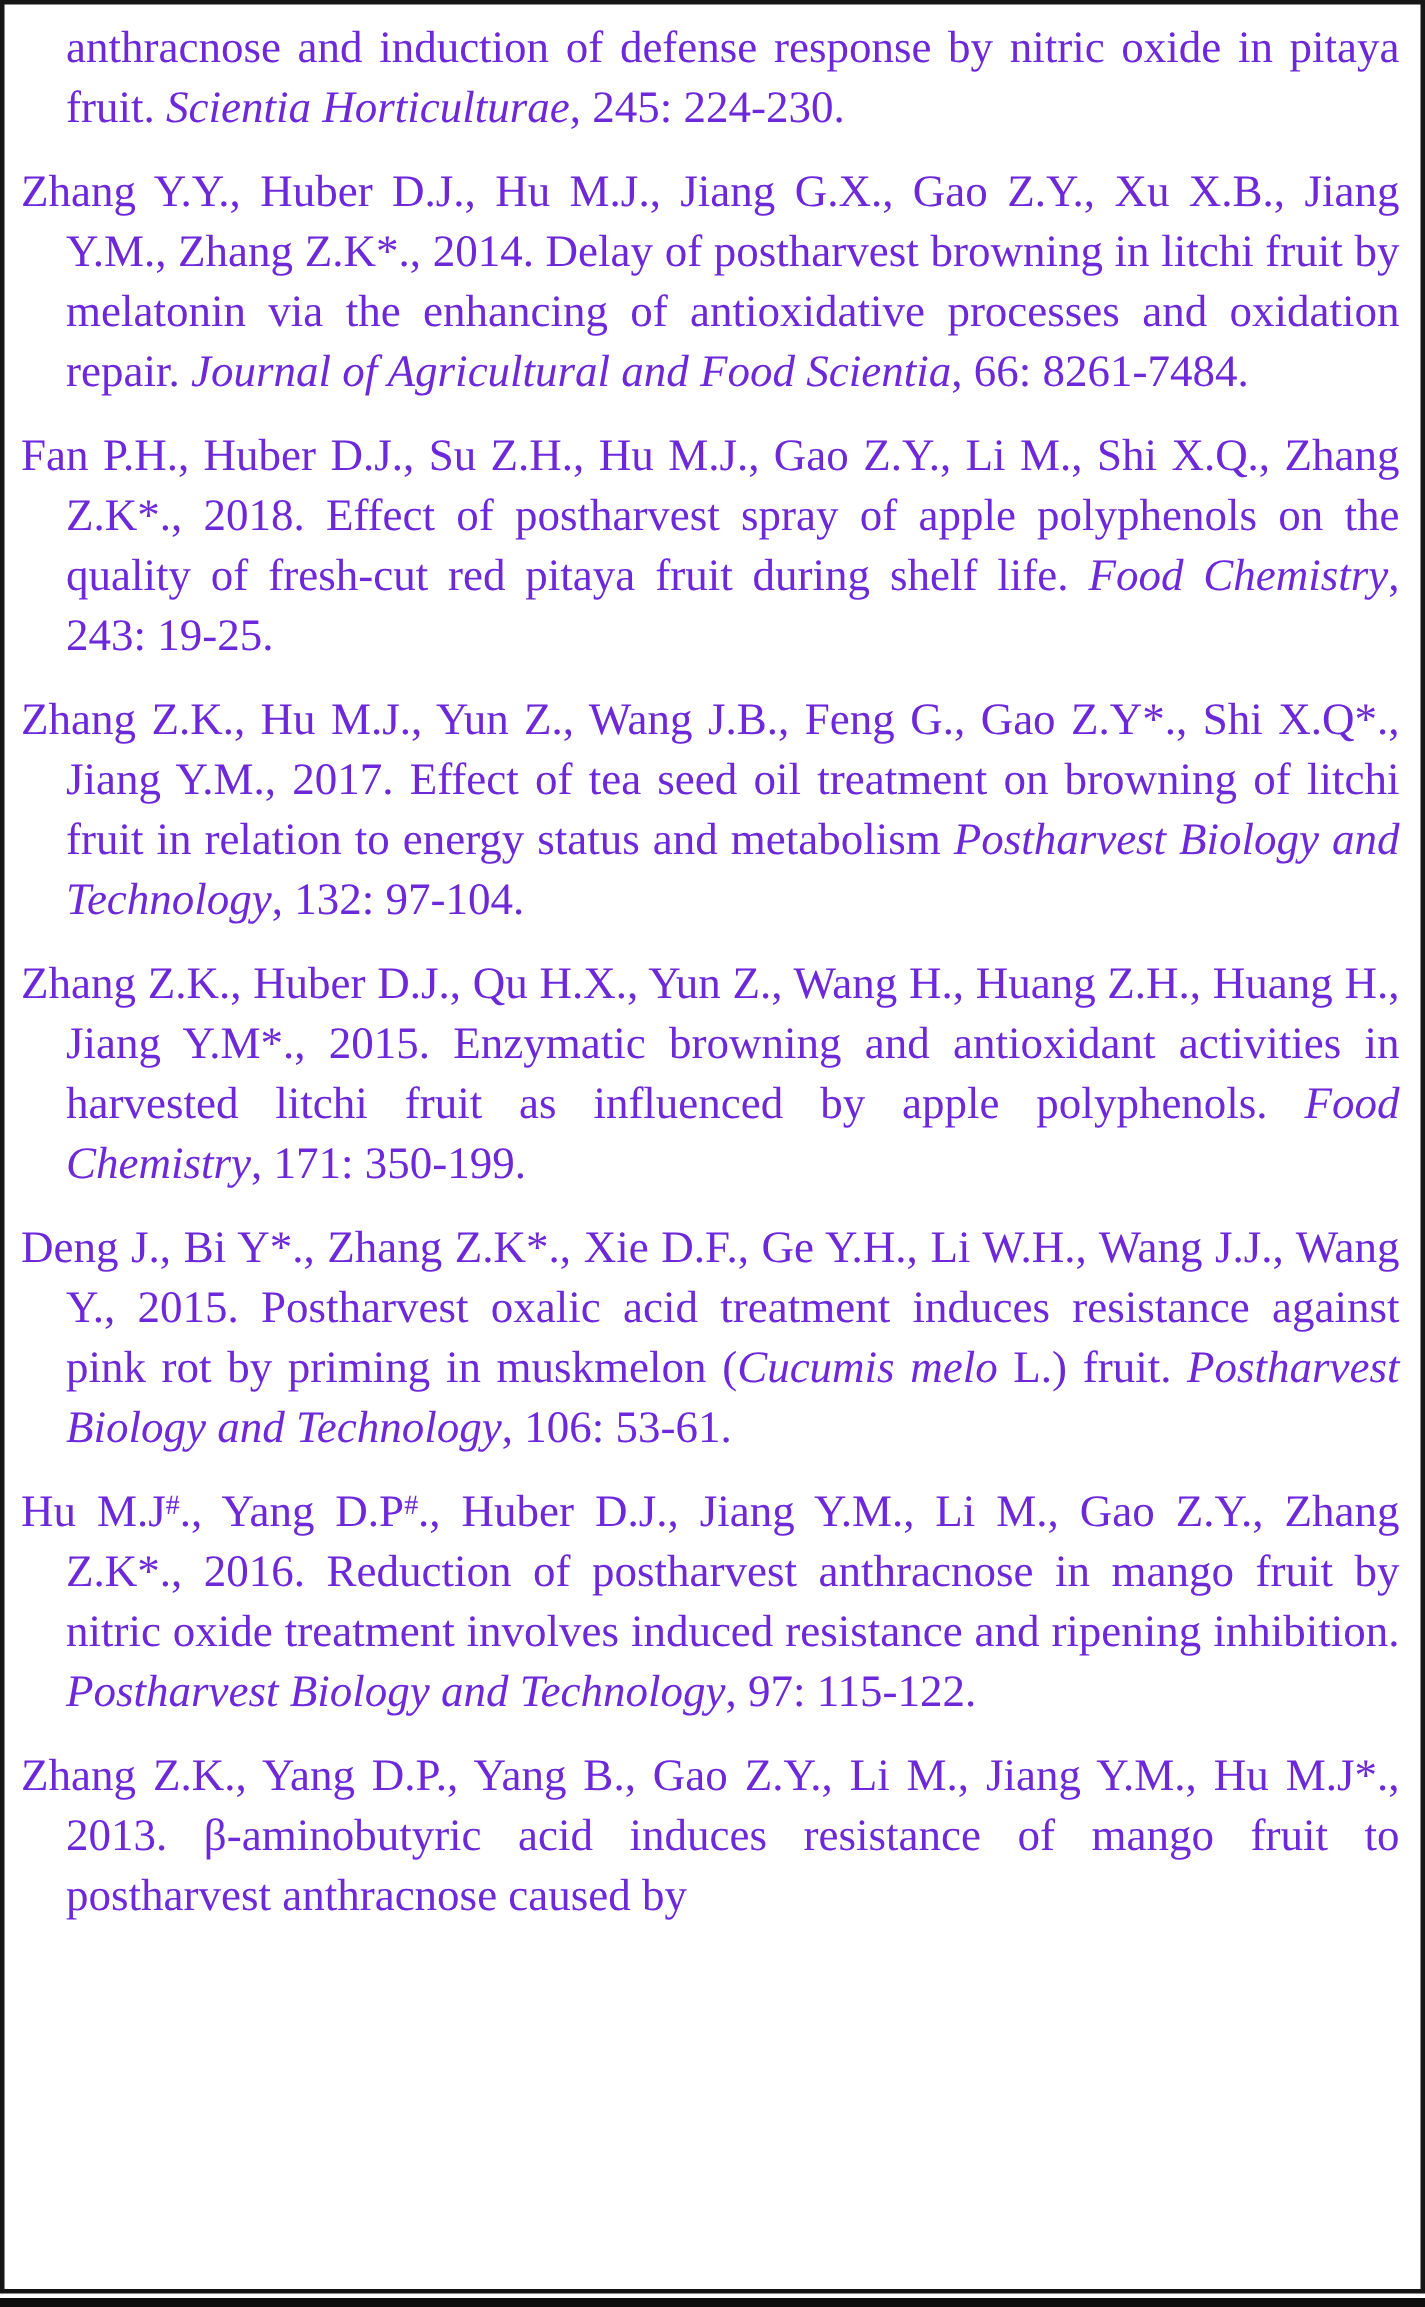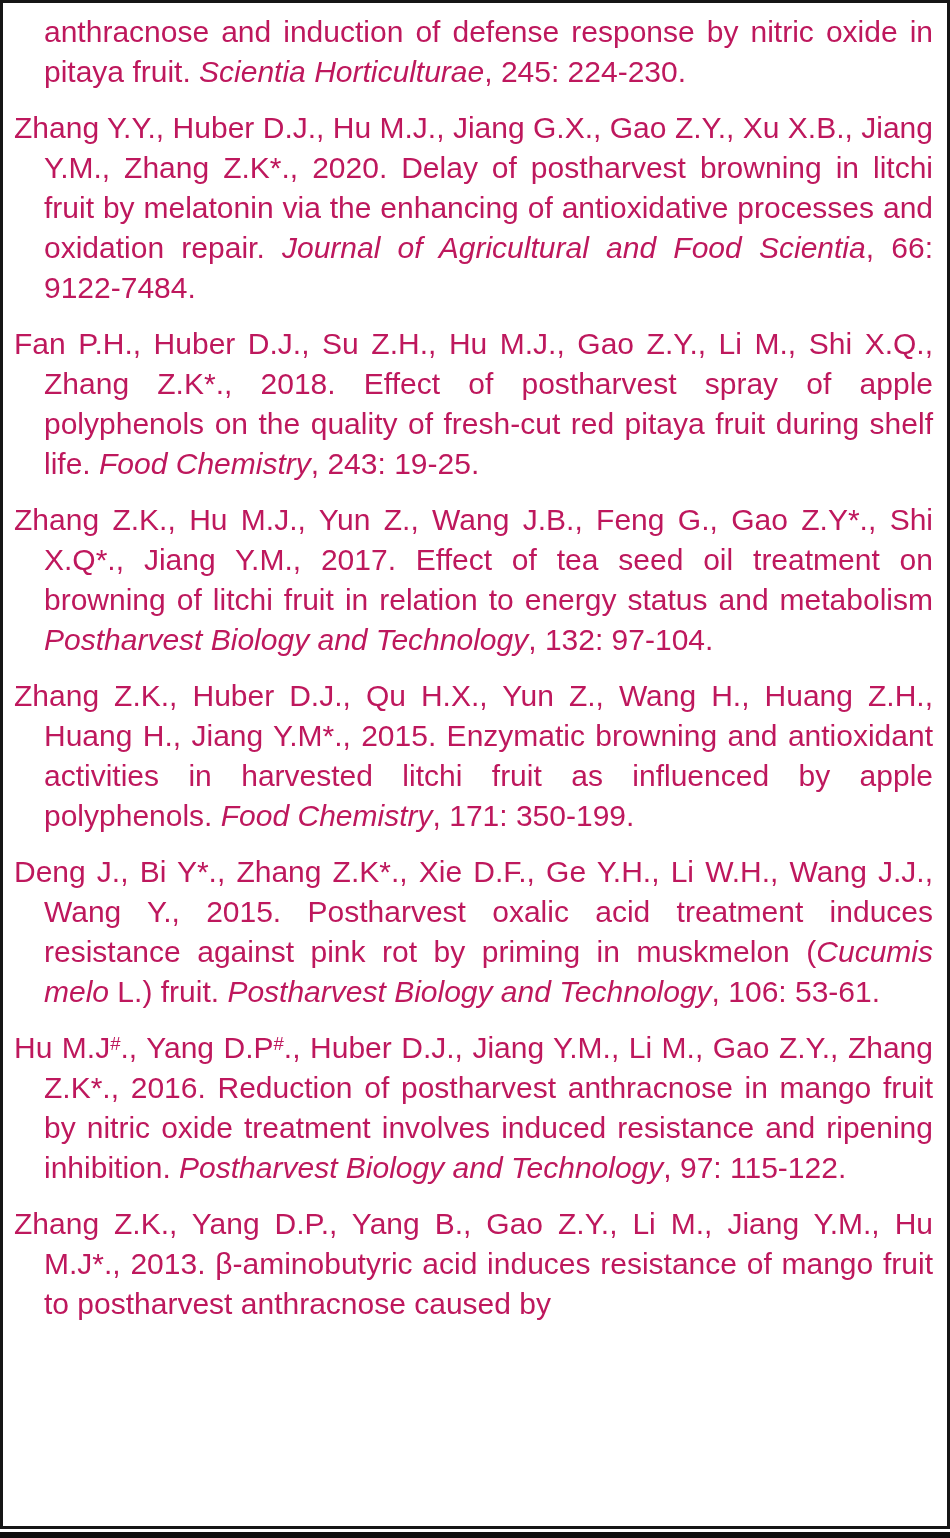--- a/index.html
+++ b/index.html
@@ -33,24 +33,24 @@
   }
   .reference-list {
     position: absolute;
     left: 3px;
     top: 3px;
     right: 3px;
     bottom: 3px;
     padding: 9px 14px 0 11px;
     box-sizing: border-box;
     overflow: hidden;
-    font-family: Liberation Sans, sans-serif;
+    font-family: Liberation Serif, serif;
     font-size: 30px;
     line-height: 40px;
-    color: #be185d;
+    color: #6d28d9;
     text-align: justify;
   }
   p.ref {
     margin: 0 0 16px 0;
     padding-left: 30px;
     text-indent: -30px;
   }
   p.ref.cont {
     text-indent: 0;
   }
@@ -65,21 +65,21 @@
     vertical-align: baseline;
   }
 </style>
 </head>
 <body>
 
 <div class="page-frame"></div>
 
 <div class="reference-list">
     <p class="ref cont"><span>anthracnose and induction of defense response by nitric oxide in pitaya fruit. </span><em>Scientia Horticulturae</em><span>, 245: 224-230.</span></p>
-    <p class="ref"><span>Zhang Y.Y., Huber D.J., Hu M.J., Jiang G.X., Gao Z.Y., Xu X.B., Jiang Y.M., Zhang Z.K*., 2020. Delay of postharvest browning in litchi fruit by melatonin via the enhancing of antioxidative processes and oxidation repair. </span><em>Journal of Agricultural and Food Scientia</em><span>, 66: 9122-7484.</span></p>
+    <p class="ref"><span>Zhang Y.Y., Huber D.J., Hu M.J., Jiang G.X., Gao Z.Y., Xu X.B., Jiang Y.M., Zhang Z.K*., 2014. Delay of postharvest browning in litchi fruit by melatonin via the enhancing of antioxidative processes and oxidation repair. </span><em>Journal of Agricultural and Food Scientia</em><span>, 66: 8261-7484.</span></p>
     <p class="ref"><span>Fan P.H., Huber D.J., Su Z.H., Hu M.J., Gao Z.Y., Li M., Shi X.Q., Zhang Z.K*., 2018. Effect of postharvest spray of apple polyphenols on the quality of fresh-cut red pitaya fruit during shelf life. </span><em>Food Chemistry</em><span>, 243: 19-25.</span></p>
     <p class="ref"><span>Zhang Z.K., Hu M.J., Yun Z., Wang J.B., Feng G., Gao Z.Y*., Shi X.Q*., Jiang Y.M., 2017. Effect of tea seed oil treatment on browning of litchi fruit in relation to energy status and metabolism </span><em>Postharvest Biology and Technology</em><span>, 132: 97-104.</span></p>
     <p class="ref"><span>Zhang Z.K., Huber D.J., Qu H.X., Yun Z., Wang H., Huang Z.H., Huang H., Jiang Y.M*., 2015. Enzymatic browning and antioxidant activities in harvested litchi fruit as influenced by apple polyphenols. </span><em>Food Chemistry</em><span>, 171: 350-199.</span></p>
     <p class="ref"><span>Deng J., Bi Y*., Zhang Z.K*., Xie D.F., Ge Y.H., Li W.H., Wang J.J., Wang Y., 2015. Postharvest oxalic acid treatment induces resistance against pink rot by priming in muskmelon (</span><em>Cucumis melo</em><span> L.) fruit. </span><em>Postharvest Biology and Technology</em><span>, 106: 53-61.</span></p>
     <p class="ref"><span>Hu M.J</span><sup>#</sup><span>., Yang D.P</span><sup>#</sup><span>., Huber D.J., Jiang Y.M., Li M., Gao Z.Y., Zhang Z.K*., 2016. Reduction of postharvest anthracnose in mango fruit by nitric oxide treatment involves induced resistance and ripening inhibition. </span><em>Postharvest Biology and Technology</em><span>, 97: 115-122.</span></p>
     <p class="ref"><span>Zhang Z.K., Yang D.P., Yang B., Gao Z.Y., Li M., Jiang Y.M., Hu M.J*., 2013. β-aminobutyric acid induces resistance of mango fruit to postharvest anthracnose caused by </span></p>
   </div>
 
 <div class="bottom-bar"></div>
 

